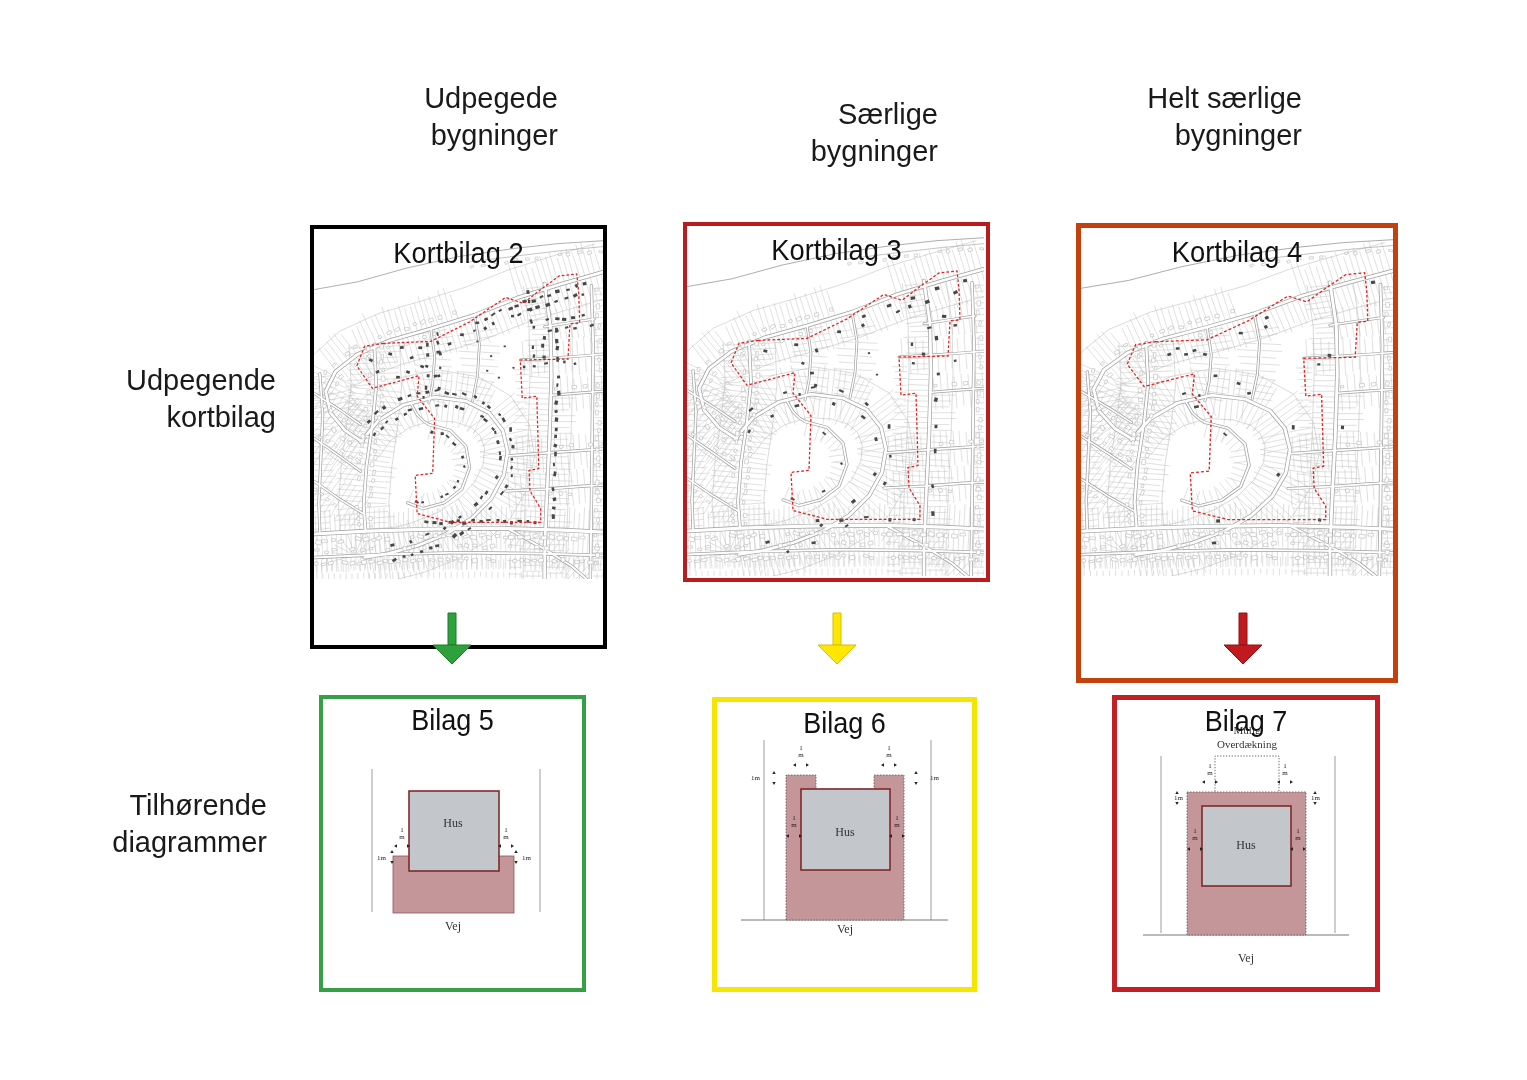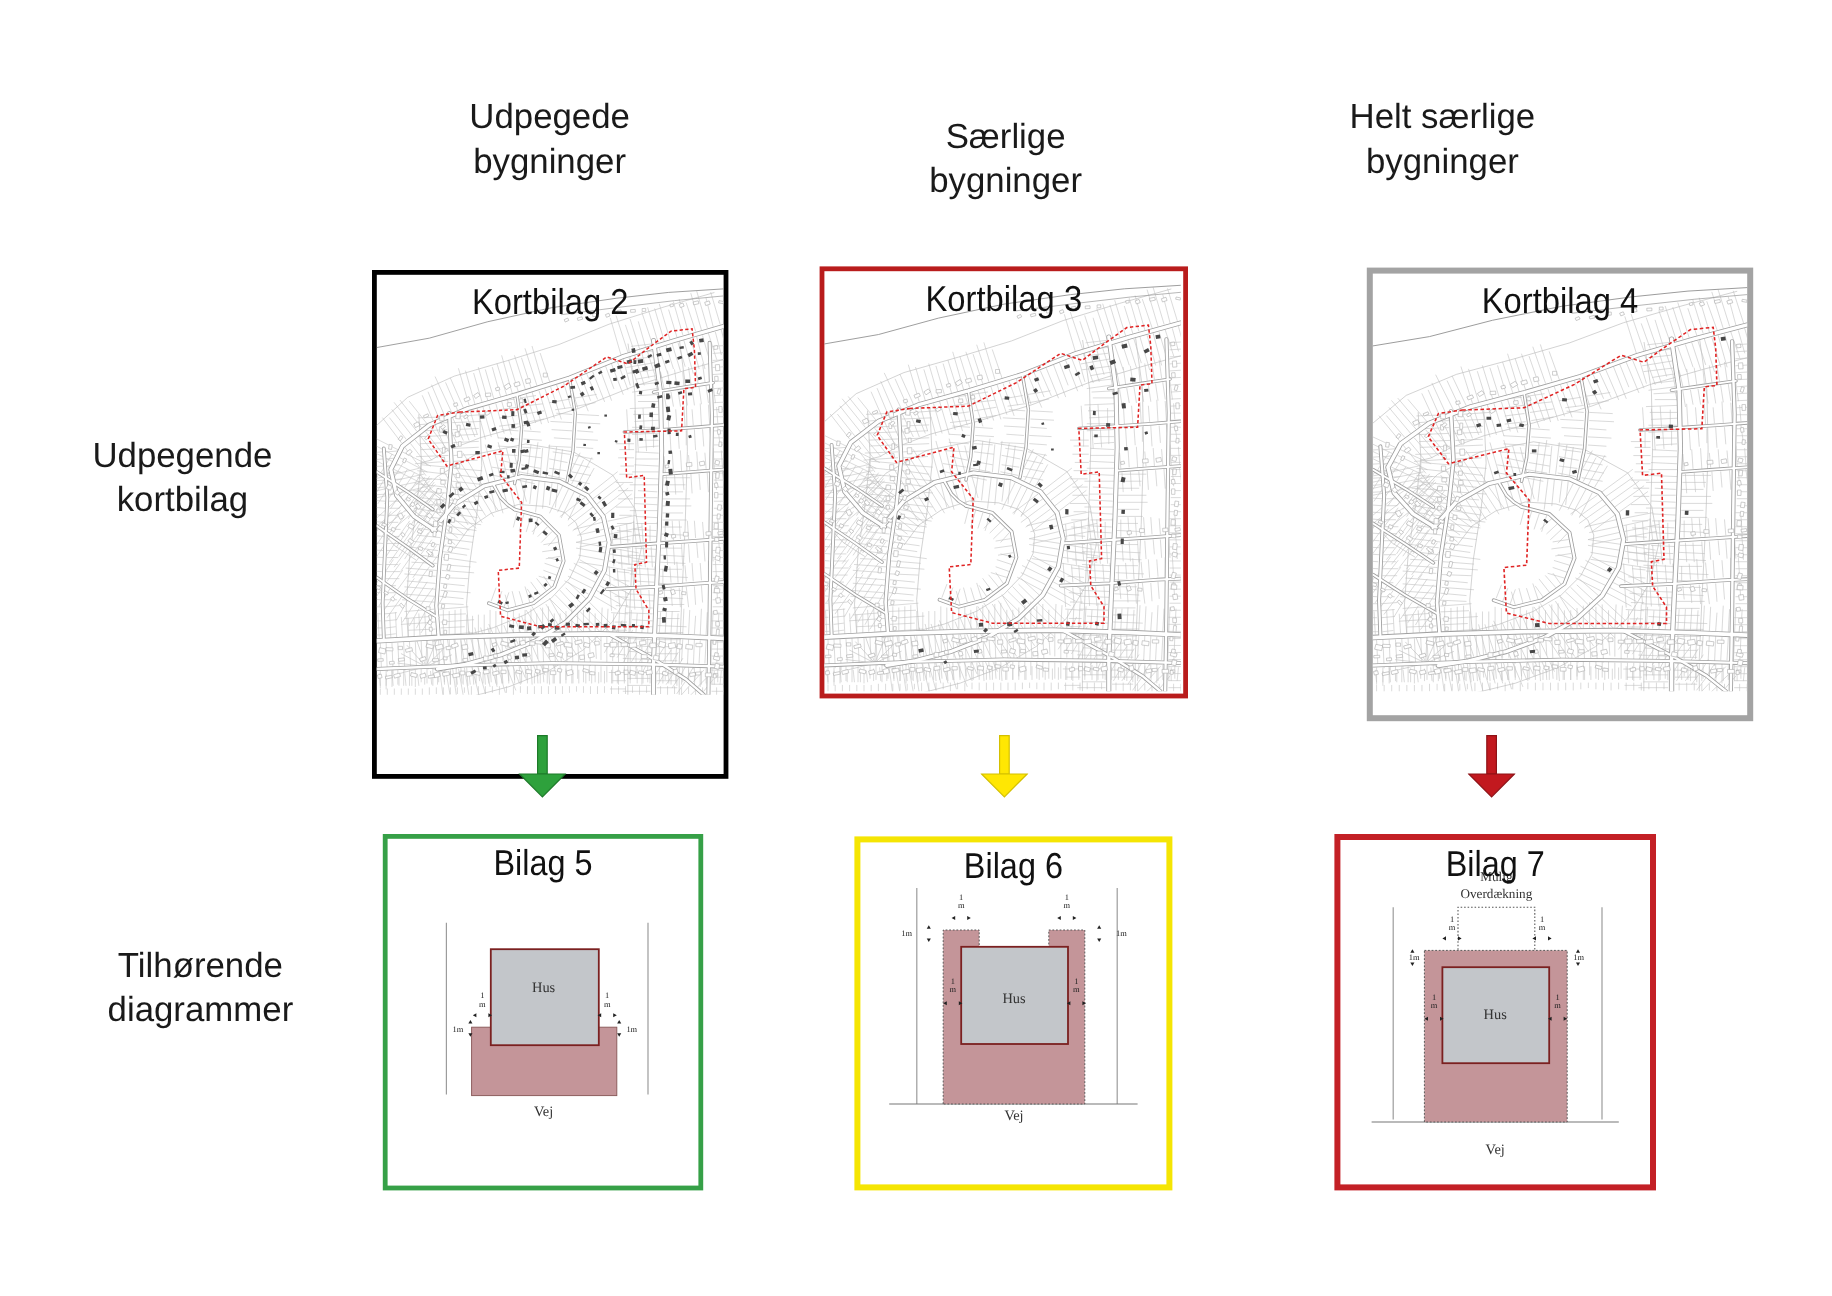--- a/index.html
+++ b/index.html
@@ -1,16 +1,16 @@
 <!DOCTYPE html>
 <html><head><meta charset="utf-8">
 <style>
 html,body{margin:0;padding:0;background:#ffffff;width:1527px;height:1080px;overflow:hidden}
 body{font-family:"Liberation Sans",sans-serif;color:#1a1a1a;position:relative}
-.hdr{position:absolute;font-size:29px;line-height:37px;text-align:center;letter-spacing:0px}
+.hdr{position:absolute;font-size:29px;line-height:37px;text-align:right;letter-spacing:0px}
 .panel{position:absolute;background:#fff;box-sizing:border-box}
 .ptitle{position:absolute;font-size:30px;color:#111;text-align:center;width:100%;top:7px;left:0;transform:scaleX(.91);transform-origin:50% 50%}
 .btitle{position:absolute;font-size:30px;color:#111;text-align:center;width:100%;top:4px;left:0;transform:scaleX(.9);transform-origin:50% 50%}
 </style></head>
 <body>
 <svg width="0" height="0" style="position:absolute">
     <defs>
 <g id="bm" stroke-linecap="round" stroke-linejoin="round" fill="none">
 <path d="M295,47L302,73M290,49L295,68M284,50L291,72M279,52L285,73M274,53L281,80M269,55L276,80M263,56L271,84M258,58L264,78M253,59L260,82M248,61L254,80M242,63L249,84M237,64L244,88M232,66L238,85M227,67L233,88M221,69L229,94M216,71L224,95M211,72L217,94M206,74L215,98M201,76L211,102M196,78L203,97M191,80L201,107M185,83L195,108M180,85L189,106M175,87L183,107M170,89L181,116M165,91L172,113M160,92L166,112M154,94L161,114M149,96L158,123M144,97L152,122M139,99L147,126M133,100L141,127M128,102L136,126M123,104L132,132M117,105L124,128M112,107L119,131M107,108L115,136M102,110L109,135M96,111L104,139M91,113L98,138M86,114L93,140M80,116L86,136M76,118L84,138M71,120L79,141M65,122L74,141M60,124L69,145M55,126L64,146M50,128L59,149M46,130L62,151M42,134L56,152M37,137L52,156M33,141L47,158M29,144L43,162M24,147L42,171M22,151L46,163M20,156L43,168M17,161L37,171M15,166L39,178M15,170L36,165M17,175L40,170M18,180L47,174M19,186L45,180M21,189L41,173M25,193L45,176M28,198L50,179M32,202L53,184M35,205L48,187M40,208L51,191M44,211L57,192M49,214L62,195M148,91L140,67M142,92L133,61M137,94L127,63M132,96L124,71M127,97L118,69M121,99L113,73M116,101L107,69M111,102L103,76M106,104L99,79M100,105L93,81M95,107L87,79M90,108L83,84M84,110L76,82M79,111L70,80M74,113L63,88M69,115L59,92M64,117L50,87M58,120L47,94M53,122L44,100M48,124L39,103M43,127L28,108M38,130L20,107M34,133L15,109M30,137L13,115M25,140L11,122M21,143L5,122M18,149L-12,134M15,154L-10,141M13,159L-17,144M10,164L-18,149M11,171L-11,176M12,176L-18,183M13,181L-16,188M14,187L-14,193M17,192L-2,209M21,197L-2,216M24,201L6,216M28,205L7,223M32,209L17,232M37,212L19,240M42,215L24,242M46,218L32,240M294,42L286,15M288,44L282,20M283,45L274,14M278,47L269,16M273,48L265,24M267,50L259,21M262,51L254,23M257,53L250,30M251,55L242,25M246,56L238,29M241,58L232,28M236,59L227,32M230,61L224,40M225,63L217,38M220,64L213,43M215,66L205,35M209,68L200,37M246,173L268,173M246,179L264,179M245,185L262,185M245,191L268,191M245,197L269,197M245,203L262,203M245,209L265,209M245,215L261,215M244,221L266,222M244,227L266,228M244,233L261,233M243,239L263,240M243,245L264,246M243,251L261,251M243,257L266,258M242,263L262,264M242,269L260,269M242,275L262,276M241,281L263,281M241,287L259,287M241,293L259,293M241,299L265,300M241,305L262,305M240,311L260,311M240,317L260,317M240,323L257,323M240,329L257,329M240,334L258,334M240,340L260,340M240,346L257,346M240,352L257,352M235,59L218,61M236,65L215,67M236,70L219,72M237,75L214,79M238,81L215,84M239,86L222,89M239,92L222,94M240,97L219,100M241,102L223,103M241,108L224,108M241,113L217,114M241,119L220,119M241,124L221,125M241,130L219,130M241,135L219,136M241,141L224,141M241,146L225,147M241,152L222,151M241,157L222,157M241,163L221,162M241,168L219,168M241,174L219,173M241,179L217,179M240,185L224,184M240,190L221,190M240,196L221,195M240,201L217,201M240,207L222,206M240,212L222,212M239,218L220,217M239,223L220,222M239,229L221,228M239,234L221,233M238,240L215,239M238,245L219,244M238,251L215,250M238,256L217,255M237,262L221,261M237,267L213,266M237,273L214,272M237,278L213,277M236,284L213,283M236,289L213,288M236,295L219,294M236,300L216,299M235,306L218,305M235,311L216,310M235,317L219,316M235,322L216,321M235,328L211,327M234,333L216,333M234,339L212,339M234,344L215,344M234,350L215,350M234,355L211,355M220,144L205,144M220,149L208,149M220,156L207,156M220,163L209,163M219,170L208,170M219,177L205,177M219,184L207,184M219,191L207,191M219,198L205,198M218,205L208,205M218,212L206,212M218,219L206,218M217,226L204,225M217,233L207,232M217,240L203,239M217,247L207,246M216,254L206,253M216,261L203,260M216,268L203,267M215,275L204,274M215,282L205,282M215,289L201,288M214,296L204,296M214,303L202,303M214,310L201,309M214,317L202,317M213,324L201,323M213,332L201,332M213,339L199,339M213,346L202,346M213,353L200,353M288,61L302,60M288,67L303,66M288,73L305,72M288,79L303,78M288,85L303,84M289,91L306,90M289,97L302,96M289,103L305,102M289,109L308,108M289,115L309,114M289,121L303,121M289,127L304,127M289,133L304,133M289,139L308,139M289,145L308,145M289,151L308,151M289,157L304,157M289,163L303,163M289,169L307,169M289,175L306,175M289,181L305,181M289,187L308,187M289,193L306,193M289,199L301,199M288,205L306,205M288,211L303,211M288,217L305,217M288,223L307,223M288,229L302,229M288,235L302,235M288,241L302,241M288,247L304,247M288,253L302,253M288,259L305,259M288,265L305,265M288,271L302,271M288,277L305,277M288,283L302,283M288,289L303,289M287,295L306,295M287,301L306,301M287,307L301,307M287,313L303,313M287,319L302,319M287,325L300,325M287,331L305,331M287,337L304,337M287,343L301,343M287,349L304,349M287,355L303,355M307,61L321,60M307,67L319,67M308,74L319,73M308,80L324,80M308,87L324,86M308,93L322,93M308,100L324,99M309,106L323,106M309,113L321,112M309,119L321,119M309,126L322,127M309,133L325,133M309,139L324,140M309,146L325,146M309,152L325,153M309,159L321,159M308,165L321,166M308,172L320,172M308,178L324,179M308,185L324,185M308,191L322,192M308,198L323,198M308,204L320,205M308,211L324,211M308,217L324,218M308,224L324,224M308,230L323,231M308,237L324,237M308,243L319,244M307,250L323,250M307,256L320,257M307,263L324,263M307,269L323,270M307,276L323,276M307,282L323,283M307,289L320,289M307,296L323,296M307,302L319,302M307,309L323,309M307,315L323,315M307,322L319,322M306,328L322,328M306,335L320,335M306,341L319,341M306,348L322,348M306,354L319,354M48,214L32,201M51,210L34,196M55,206L36,190M58,202L35,183M62,197L38,178M66,193L54,173M71,190L57,167M76,187L63,166M80,184L64,158M85,181L71,159M90,179L74,152M96,177L90,155M101,175L93,145M106,174L101,152M112,173L104,143M117,171L111,148M122,170L117,149M129,170L132,145M134,171L138,143M140,171L142,148M145,172L148,145M150,173L154,147M156,173L159,149M162,176L174,152M167,178L177,158M171,181L184,156M176,183L186,165M182,187L206,168M185,191L206,175M189,195L211,178M192,200L215,182M196,204L218,187M198,210L222,205M199,216L220,211M200,221L227,215M201,226L225,221M201,233L224,237M200,238L229,243M199,244L227,248M198,249L222,253M196,255L217,266M194,260L216,272M191,265L213,277M188,269L209,281M186,274L205,285M182,279L200,297M178,283L200,305M174,287L194,307M171,291L192,312M167,295L186,314M162,299L175,319M157,302L171,324M153,305L164,322M148,308L160,328M143,310L157,332M139,313L153,336M133,316L144,341M128,318L138,342M123,320L133,343M118,322L127,343M113,324L122,348M108,326L119,354M102,328L110,356M97,329L103,351M92,330L97,351M86,332L93,357M81,333L88,360M75,335L79,359M70,336L75,364M65,336L69,365M59,337L64,365M54,338L57,361M52,217L67,230M55,213L69,224M59,209L74,221M62,205L79,218M66,200L85,216M69,197L78,213M74,194L85,212M78,191L90,211M83,189L93,205M88,186L100,206M92,183L104,201M97,181L102,201M102,180L108,203M107,179L112,196M113,177L119,201M118,176L124,200M123,175L128,193M128,175L125,196M133,176L131,195M139,176L136,202M144,177L142,199M150,178L148,196M155,178L153,198M159,180L148,203M164,183L155,202M169,185L158,207M174,188L164,209M178,190L157,206M182,194L164,208M185,198L164,214M188,203L168,218M192,207L174,221M193,211L169,217M194,217L172,222M195,222L171,228M196,227L174,232M196,232L171,228M195,237L171,233M194,243L173,239M193,248L173,245M192,253L174,243M189,257L169,246M187,262L165,251M184,267L164,257M181,272L161,261M179,276L164,262M175,280L162,267M171,284L157,269M167,287L153,273M163,291L149,277M159,295L148,276M155,298L145,281M150,300L140,284M145,303L133,283M141,306L128,286M136,309L127,294M131,311L124,291M126,313L118,292M121,315L113,295M116,317L109,299M111,319L103,300M106,321L96,298M101,323L95,301M96,324L89,301M90,326L84,301M85,327L79,304M80,328L74,308M75,330L72,312M69,331L66,310M64,332L60,308M58,332L54,308M53,333L49,308M120,203L117,215M126,204L122,218M132,206L128,219M138,207L134,221M142,210L133,219M146,215L138,223M150,219L141,228M154,223L147,231M155,228L143,230M156,234L142,236M157,240L145,242M158,244L147,241M156,250L144,246M154,256L143,252M152,261L139,257M149,266L143,257M145,269L137,259M140,273L132,262M135,277L129,268M131,279L127,266M125,280L122,270M119,282L116,270M113,284L110,273M109,283L113,271M103,281L107,270M98,278L102,267M2,309L1,290M7,309L6,292M12,309L11,289M17,309L16,288M22,308L21,292M27,308L27,293M32,308L32,293M37,307L36,289M42,307L41,286M47,307L46,290M52,307L51,288M57,306L57,286M62,306L62,287M67,306L67,286M72,306L72,285M77,306L77,290M82,306L82,291M87,306L87,290M92,305L92,290M97,305L97,286M102,305L102,287M107,305L107,289M112,305L112,285M117,305L117,285M122,304L122,289M127,304L127,286M132,304L132,285M137,304L137,289M142,304L142,284M147,304L147,283M152,304L152,289M157,304L157,289M162,304L162,287M167,304L167,285M172,304L172,282M177,304L177,286M182,304L182,284M187,304L187,289M192,304L193,284M197,304L198,285M202,304L203,289M207,304L208,284M212,304L213,284M217,304L218,286M222,304L223,289M227,305L228,283M232,305L233,285M237,305L238,288M242,305L243,288M247,305L248,288M252,305L253,287M257,306L258,289M262,306L263,285M267,306L268,286M272,306L273,291M277,307L278,285M282,307L283,288M287,307L288,287M292,307L293,288M3,314L4,336M8,314L9,338M13,314L14,340M18,314L19,333M23,313L24,338M28,313L29,335M33,313L34,335M38,312L39,334M43,312L44,336M48,312L49,332M53,312L54,337M57,311L58,336M62,311L63,330M67,311L68,336M72,311L73,331M77,311L78,332M82,311L83,334M87,311L88,331M92,310L93,328M97,310L98,335M102,310L103,329M107,310L108,329M112,310L113,334M117,310L118,330M122,309L123,335M127,309L128,333M132,309L133,329M137,309L138,327M142,309L143,335M147,309L148,327M152,309L153,333M157,309L158,331M162,309L163,333M167,309L168,332M172,309L173,332M177,309L178,331M182,309L183,333M187,309L188,327M192,309L192,328M197,309L197,332M202,309L202,329M207,309L207,332M212,309L212,331M217,309L217,332M222,309L222,331M227,310L227,334M232,310L232,330M237,310L237,334M242,310L242,330M247,310L247,330M252,310L252,329M257,311L256,330M262,311L261,329M267,311L266,333M272,311L271,336M277,312L276,331M282,312L281,331M287,312L286,334M292,312L291,336M65,121L93,119M65,126L89,125M65,132L87,131M65,137L86,136M66,143L87,142M66,148L87,147M66,154L87,153M66,159L86,158M66,165L90,167M65,170L87,173M65,176L93,179M64,181L89,184M64,187L90,189M63,192L84,194M63,198L90,201M62,203L86,207M61,209L89,213M60,214L85,218M60,220L83,223M59,225L82,228M58,231L79,234M57,236L77,239M57,241L85,245M56,247L80,249M56,252L83,254M55,258L78,259M55,263L75,265M55,269L80,271M54,274L74,276M54,280L74,281M54,285L78,283M54,290L76,289M55,296L83,294M55,301L75,300M55,307L82,305M60,121L35,122M60,126L33,128M60,132L39,133M60,137L36,138M61,143L37,144M61,148L38,149M61,154L34,155M61,159L33,161M61,164L39,162M60,170L35,167M60,175L35,173M59,181L33,178M59,186L31,184M58,192L37,190M58,197L37,195M57,203L32,199M56,208L36,205M56,214L35,211M55,219L35,216M54,224L35,222M53,230L30,227M52,235L28,232M52,241L30,238M51,246L30,245M51,252L25,250M50,257L24,255M50,263L26,261M50,268L24,266M49,274L21,272M49,279L22,277M49,285L24,287M49,291L24,293M50,296L21,298M50,302L27,303M50,307L26,309M4,168L13,153M9,171L19,155M14,174L24,158M19,178L26,166M24,181L32,169M29,184L37,171M34,188L45,172M39,191L49,177M44,195L53,182M49,198L57,186M1,171L-8,187M6,175L-3,190M12,178L1,195M17,181L7,195M22,184L12,199M27,188L19,199M32,191L24,202M36,194L27,208M41,198L32,211M46,201L38,214M4,214L12,202M9,217L20,201M13,221L24,205M18,224L28,210M23,228L35,211M28,231L40,215M33,235L44,220M38,238L47,226M43,242L51,231M48,245L59,230M1,217L-8,231M6,221L-4,236M11,224L-0,240M16,228L8,240M21,231L11,245M26,234L15,249M31,238L21,252M36,241L27,253M40,245L31,258M45,249L36,261M4,258L14,243M9,261L20,246M13,265L22,252M18,268L29,253M23,272L32,259M28,275L39,258M33,278L43,262M38,281L48,267M44,284L52,270M49,288L57,274M1,261L-8,274M6,265L-5,281M11,268L2,282M16,272L6,286M21,275L9,292M26,278L17,294M31,282L22,296M36,285L28,299M41,288L34,301M47,291L38,305M215,132L214,115M222,131L221,116M229,131L228,114M236,131L236,117M243,130L242,115M250,130L249,112M257,129L256,115M264,129L263,112M271,128L270,115M278,128L277,110M285,127L284,111M292,126L291,113M216,136L216,149M223,135L224,151M230,135L231,150M237,135L237,147M244,134L245,152M251,134L252,151M258,133L259,148M265,133L265,145M272,132L273,149M279,132L280,146M285,131L287,147M292,130L294,145M247,168L246,155M254,167L253,151M261,167L260,150M268,166L267,154M275,166L274,151M282,165L281,152M289,165L288,148M296,164L295,150M248,172L249,188M255,171L256,187M262,171L263,183M269,170L270,186M276,170L277,183M283,169L284,185M290,169L291,183M296,168L298,184M202,229L201,216M209,229L208,215M215,228L214,213M222,228L220,210M228,227L227,212M234,227L234,214M241,226L240,211M247,226L247,212M254,226L253,210M260,225L259,210M267,225L266,210M273,224L272,210M280,224L279,211M286,223L285,207M293,223L292,207M202,234L203,248M209,234L210,250M215,233L216,246M222,233L223,249M228,232L230,249M235,232L236,249M241,231L242,246M248,231L249,247M254,231L255,247M261,230L262,248M267,230L268,245M274,229L275,241M280,229L281,244M287,228L288,244M293,228L294,245M200,265L199,249M207,265L206,251M213,265L212,251M220,264L219,251M226,264L225,249M233,264L232,250M239,263L238,249M245,263L245,251M252,262L251,249M258,262L257,245M265,261L264,248M271,261L270,246M278,260L277,246M284,260L284,244M291,260L290,244M200,270L201,286M207,270L208,283M213,270L214,283M220,269L221,285M226,269L227,285M233,269L234,285M239,268L240,280M246,268L247,279M252,267L253,282M259,267L260,283M265,266L267,283M272,266L273,281M278,265L279,279M285,265L285,277M291,265L292,280M170,105L188,102M171,112L187,109M172,119L190,120M172,126L191,127M172,133L185,134M171,140L189,141M171,147L185,148M170,154L185,157M168,161L182,164M167,168L183,171M166,175L182,178M165,106L148,109M167,113L153,115M167,119L154,118M167,126L149,125M167,133L150,132M166,140L152,139M166,147L147,146M165,153L151,151M163,160L148,157M162,167L148,165M161,174L147,171M123,105L136,103M124,112L142,110M125,119L143,116M126,126L143,123M126,133L140,134M126,140L141,141M125,147L140,148M125,154L141,156M124,162L140,165M122,168L138,171M121,175L135,178M118,106L100,108M119,113L105,115M120,120L105,122M121,127L105,129M121,133L107,132M121,140L104,139M120,147L104,146M120,154L101,153M119,161L105,158M118,167L99,164M116,174L100,171M240,98L238,86M246,97L243,83M251,96L249,82M257,95L255,81M263,94L262,83M269,93L267,79M275,92L273,79M281,91L279,76M287,90L285,78M240,102L243,116M246,101L248,114M252,100L254,112M258,99L260,112M264,98L266,111M270,97L272,111M276,96L278,110M282,95L284,109M288,94L290,109M3,338L3,352M8,338L8,353M13,337L13,351M18,337L18,349M23,337L23,350M28,337L28,350M33,337L33,351M38,336L38,347M43,336L43,348M48,336L48,350M53,336L53,347M58,336L58,347M63,335L63,349M68,335L68,351M72,335L73,348M77,335L78,350M82,335L83,349M87,335L88,346M92,334L93,349M97,334L98,347M102,334L103,349M107,334L108,348M112,334L113,346M117,334L118,345M122,334L123,349M127,334L128,345M132,333L133,349M137,333L138,348M142,333L143,347M147,333L148,349M152,333L152,348M157,333L157,348M162,333L162,345M167,333L167,348M172,333L172,344M177,333L177,347M182,333L182,346M187,333L187,347M192,334L192,347M197,334L197,347M202,334L202,348M207,334L207,349M212,334L212,345M217,334L217,345M222,334L222,344M227,334L227,349M232,334L232,347M237,334L237,349M242,334L242,346M247,335L247,345M252,335L252,349M257,335L257,350M262,335L262,347M267,335L267,348M272,335L272,346M277,335L277,351M282,336L282,348M287,336L287,349M292,336L292,347M8,151L20,150M9,157L17,156M9,163L19,162M9,169L20,168M10,175L21,174M10,181L22,180M11,187L20,186M11,193L22,193M11,199L19,199M10,205L20,205M10,211L18,211M10,217L20,217M10,223L19,223M9,229L21,229M9,235L17,235M9,241L18,241M8,247L18,247M8,253L20,253M8,259L19,259M8,265L16,265M7,271L18,271M7,277L17,277M7,283L19,282M7,289L17,288M7,295L17,294M8,301L16,300M8,307L16,306M4,151L-12,152M5,157L-9,158M5,163L-10,164M6,169L-9,170M6,175L-9,176M6,181L-5,182M7,187L-9,188M7,193L-6,192M7,199L-5,198M6,205L-8,204M6,211L-5,210M6,217L-10,216M6,223L-7,222M5,229L-7,228M5,235L-11,234M5,241L-8,240M4,247L-8,246M4,253L-12,252M4,259L-7,258M4,265L-12,264M3,271L-9,270M3,277L-9,276M3,283L-10,283M3,289L-9,289M3,295L-11,295M4,301L-8,301M4,307L-7,307M204,307L210,295M209,310L214,300M214,313L219,303M219,315L224,306M225,318L229,310M230,321L236,310M235,324L241,314M240,327L247,316M245,330L252,320M251,334L258,322M256,337L262,327M261,340L266,331M266,343L272,333M271,347L280,337M275,351L282,344M280,355L288,345M202,310L195,322M207,313L201,324M212,316L206,326M217,319L211,331M223,322L218,330M228,325L222,335M233,328L228,338M238,331L231,341M243,334L237,344M248,337L241,349M254,340L248,349M259,343L253,352M264,347L257,357M268,350L261,358M273,354L265,362M277,358L269,368M3,350L2,340M8,350L8,341M14,350L13,338M19,350L19,340M25,350L24,340M30,350L30,339M36,350L35,341M41,349L41,339M47,349L46,338M52,349L52,339M58,349L57,338M63,349L63,338M69,349L68,340M74,349L74,339M80,349L79,340M85,348L85,339M91,348L91,339M96,348L96,339M102,348L102,340M107,348L107,338M113,348L113,337M118,348L118,339M124,348L124,339M129,348L129,336M135,348L135,340M140,348L140,337M146,348L146,339M151,348L151,339M157,348L157,337M162,348L162,336M168,348L168,337M173,348L173,337M179,348L179,337M184,348L184,338M190,348L190,339M195,348L195,338M201,348L201,337M206,348L206,337M212,348L212,336M217,348L217,337M223,348L223,336M228,348L228,338M234,348L234,339M239,348L239,338M245,348L245,339M250,348L250,338M256,348L256,340M261,349L261,340M267,349L267,337M272,349L273,339M278,349L278,338M283,349L284,339M289,349L289,338M294,349L295,338M3,353L3,361M9,353L9,360M15,353L15,359M21,353L21,359M27,353L27,358M33,353L33,360M39,353L39,359M45,352L45,358M51,352L51,357M57,352L57,359M63,352L63,357M69,352L69,357M75,352L75,356M81,351L81,358M87,351L87,358M93,351L93,357M99,351L99,356M105,351L105,358M111,351L111,356M117,351L117,358M123,351L123,356M129,351L129,357M135,351L135,357M141,351L141,357M147,351L147,357M153,351L153,357M159,351L159,357M165,351L165,356M171,351L171,355M177,351L177,356M183,351L183,357M189,351L189,357M195,351L195,356M201,351L201,357M207,351L207,357M213,351L213,357M219,351L219,356M225,351L225,358M231,351L231,356M237,351L237,357M243,351L243,357M249,351L249,358M255,351L255,357M261,352L261,358M267,352L267,357M273,352L273,358M279,352L279,358M285,352L285,357M291,352L291,358M297,352L297,358" stroke="#c1c1c1" stroke-width="0.5"></path>
 <path d="M304.4,70.0 L263.0,81.8 L220.0,95.1 L173.0,113.8 L127.4,128.0 L88.5,138.9 L61.6,149.3 L46.1,158.1 L38.3,160.0 L37.7,170.7 L47.0,183.5 L65.0,195.5M288.8,15.2 L246.1,27.4 L198.9,42.1 L156.1,59.4 L111.8,73.2 L66.3,86.4 L26.5,104.4 L-4.8,132.6 L-17.3,172.6 L-6.0,207.2 L15.4,231.0 L33.4,243.0M258.8,53.0 L265.0,99.6 L266.0,150.7 L264.0,216.0 L261.0,280.9 L259.0,330.0 L259.0,358.0M215.2,59.0 L221.0,100.4 L222.0,149.3 L220.0,214.0 L217.0,279.1 L215.0,330.0 L215.0,358.0M26.3,200.3 L51.3,172.2 L85.2,152.8 L127.5,144.2 L168.5,151.0 L202.1,170.8 L221.3,199.8 L226.6,232.6 L219.6,265.3 L201.8,295.8 L176.7,319.8 L146.4,338.0 L113.2,351.1 L80.6,359.6 L56.6,363.6M66.6,233.2 L78.6,216.4 L97.8,203.3 L121.0,195.8 L145.3,197.5 L161.1,202.7 L170.6,211.3 L175.3,224.1 L173.9,240.6 L165.0,259.0 L149.4,275.6 L127.1,289.7 L99.8,300.8 L72.1,308.3 L48.1,312.3M1.4,337.0 L55.8,334.0 L120.4,332.0 L189.2,331.0 L253.8,333.0 L295.8,335.0M88.0,116.8 L89.9,162.6 L85.7,203.7 L79.9,243.9 L76.9,280.1 L78.9,307.1M36.0,119.2 L38.1,157.4 L34.3,196.3 L28.1,240.1 L25.1,283.9 L27.1,310.9M301.0,57.5 L303.0,120.2 L302.0,200.2 L301.0,290.2 L300.0,358.2" stroke="#bcbcbc" stroke-width="0.55"></path>
@@ -569,21 +569,21 @@
 <path id="bnd" d="M71,117 L120,115 L160,95 L185,78 L197,70 L215,76 L233,62 L252,48 L270,46 L272,64 L273,96 L263,97 L261,133 L212,134 L214,173 L229,171 L231,245 L221,247 L222,268 L233,286 L233,300 L140,300 L106,291 L104,252 L122,250 L124,194 L106,171 L108,150 L60,163 L44,140 L52,120 Z" fill="none" stroke="#e02424" stroke-width="1.3" stroke-dasharray="2.8 2"></path>
 </defs>
   </svg>
 
 <div class="hdr" style="left:358px;top:80px;width:200px">Udpegede<br>bygninger</div>
 
 <div class="hdr" style="left:738px;top:96px;width:200px">Særlige<br>bygninger</div>
 
 <div class="hdr" style="left:1102px;top:80px;width:200px">Helt særlige<br>bygninger</div>
 
-<div class="hdr" style="left:52px;top:362px;width:200px">Udpegende<br>kortbilag</div>
+<div class="hdr" style="left:76px;top:362px;width:200px">Udpegende<br>kortbilag</div>
 
 <div class="hdr" style="left:67px;top:787px;width:200px">Tilhørende<br>diagrammer</div>
 
 <div class="panel" style="left:310px;top:225px;width:297px;height:424px;border:4px solid #000000">
 <svg width="289" height="350" viewBox="0 0 297 358" preserveAspectRatio="none" style="display:block">
 <use href="#bm"></use>
 
 <use href="#b2"></use>
 
 <use href="#bnd"></use>
@@ -595,21 +595,21 @@
 <svg width="297" height="350" viewBox="0 0 297 358" preserveAspectRatio="none" style="display:block">
 <use href="#bm"></use>
 
 <use href="#b3"></use>
 
 <use href="#bnd"></use>
     </svg>
 <div class="ptitle">Kortbilag 3</div>
 </div>
 
-<div class="panel" style="left:1139px;top:223px;width:322px;height:378px;border:5px solid #a3a3a3">
+<div class="panel" style="left:1076px;top:223px;width:322px;height:460px;border:5px solid #c2410c">
 <svg width="312" height="348" viewBox="0 0 297 358" preserveAspectRatio="none" style="display:block">
 <use href="#bm"></use>
 
 <use href="#b4"></use>
 
 <use href="#bnd"></use>
     </svg>
 <div class="ptitle">Kortbilag 4</div>
 </div>
 

